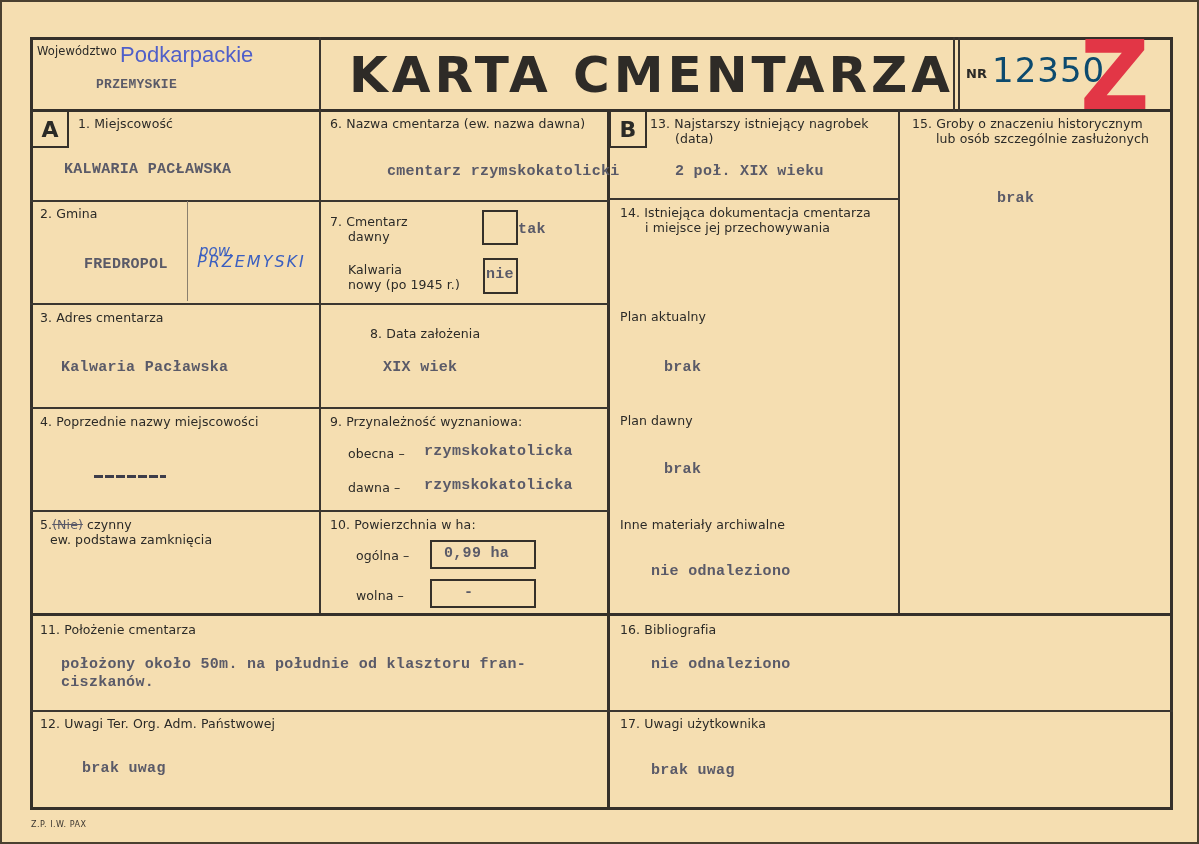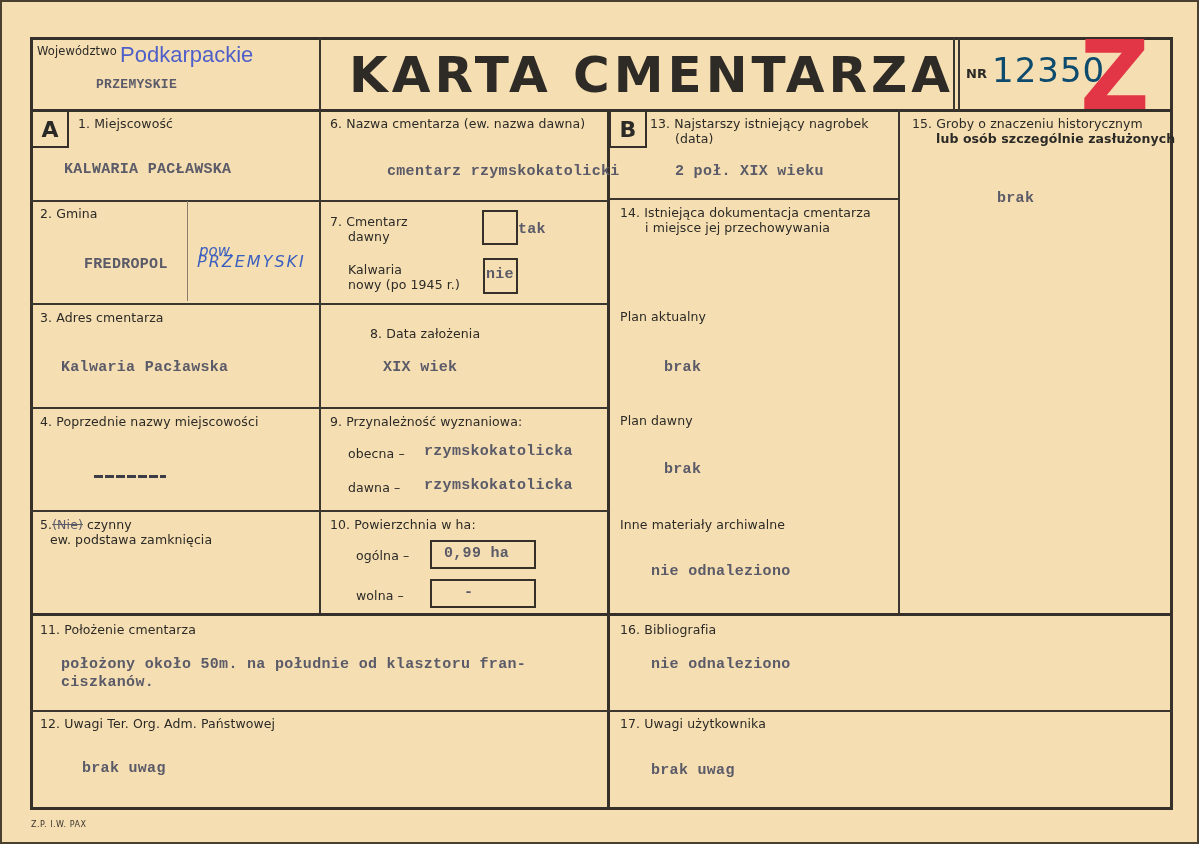--- a/index.html
+++ b/index.html
@@ -142,21 +142,21 @@
 <div class="label" style="left:620px; top:309px;">Plan aktualny</div>
 <div class="typed" style="left:664px; top:359px;">brak</div>
 
 <div class="label" style="left:620px; top:413px;">Plan dawny</div>
 <div class="typed" style="left:664px; top:461px;">brak</div>
 
 <div class="label" style="left:620px; top:517px;">Inne materiały archiwalne</div>
 <div class="typed" style="left:651px; top:563px;">nie odnaleziono</div>
 
 <div class="label" style="left:912px; top:116px;">15. Groby o znaczeniu historycznym</div>
-<div class="label" style="left:936px; top:131px;font-weight:bold;">lub osób szczególnie zasłużonych</div>
+<div class="label" style="left:936px; top:131px;">lub osób szczególnie zasłużonych</div>
 <div class="typed" style="left:997px; top:190px;">brak</div>
 
 <div class="label" style="left:40px; top:622px;">11. Położenie cmentarza</div>
 <div class="typed" style="left:61px; top:656px;">położony około 50m. na południe od klasztoru fran-</div>
 <div class="typed" style="left:61px; top:674px;">ciszkanów.</div>
 
 <div class="label" style="left:620px; top:622px;">16. Bibliografia</div>
 <div class="typed" style="left:651px; top:656px;">nie odnaleziono</div>
 
 <div class="label" style="left:40px; top:716px;">12. Uwagi Ter. Org. Adm. Państwowej</div>

